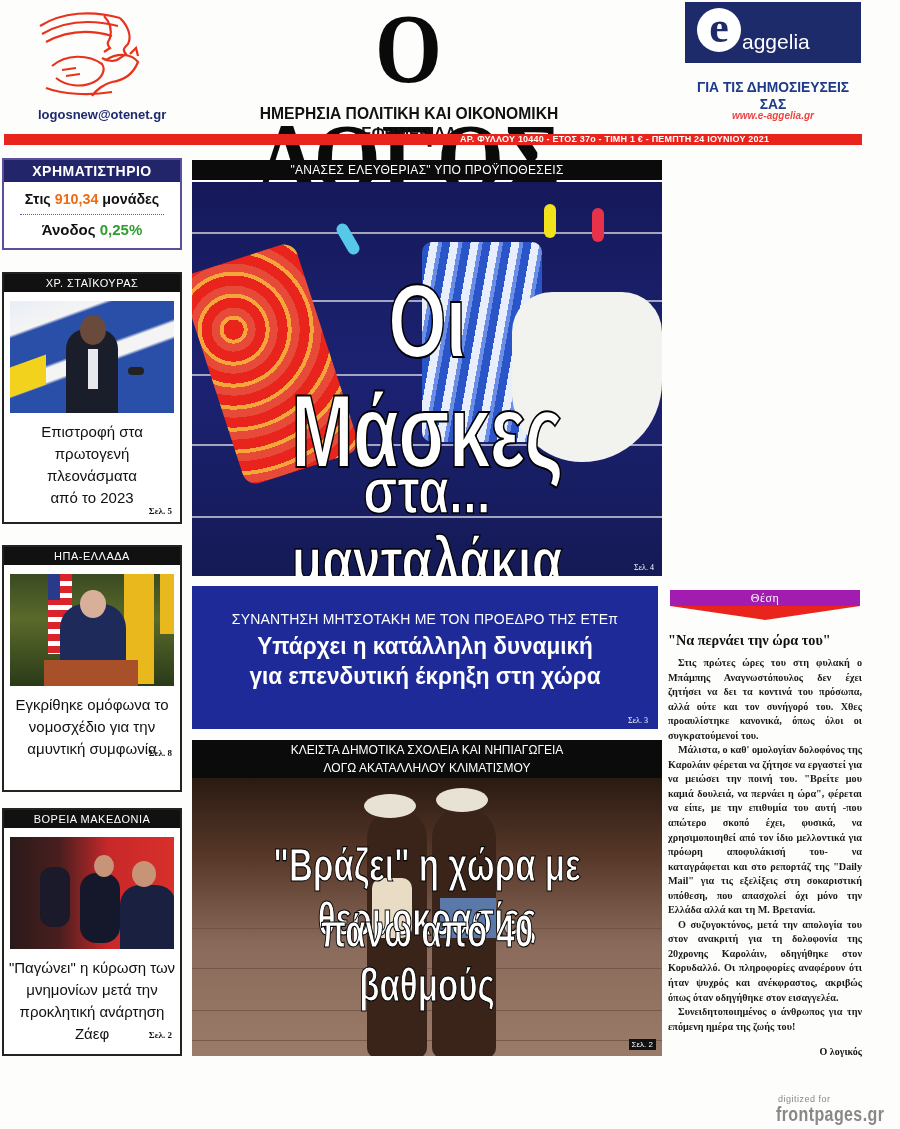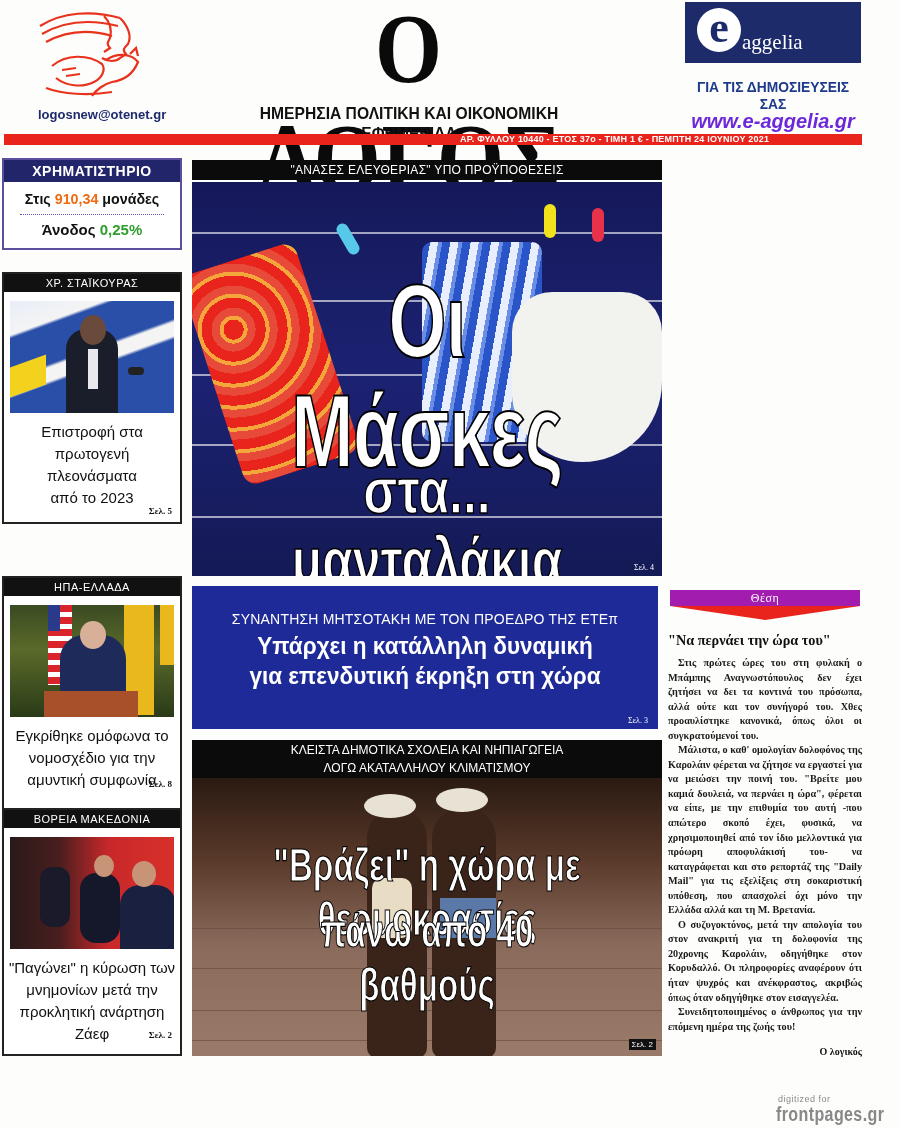--- a/index.html
+++ b/index.html
@@ -6,39 +6,39 @@
   body { width: 900px; height: 1129px; background: #fdfdfb; font-family: "Liberation Sans", sans-serif; position: relative; overflow: hidden; color: #111; }
   .abs { position: absolute; }
 
   
   .logo-art { left: 32px; top: 8px; width: 120px; height: 92px; }
   .email { left: 38px; top: 107px; font-size: 13px; font-weight: bold; color: #1e2a6e; }
   .title { left: 196px; top: -6px; width: 426px; text-align: center; font-family: "Liberation Serif", serif; font-weight: bold; font-size: 100px; letter-spacing: 1px; transform: scaleX(0.86); transform-origin: center top; line-height: 110px; color: #0a0a0a; }
   .subtitle { left: 196px; top: 104px; width: 426px; text-align: center; font-size: 17px; font-weight: bold; transform: scaleX(0.92); color: #111; }
   .eagg-box { left: 685px; top: 2px; width: 176px; height: 61px; background: #1d2b6b; }
   .eagg-e { left: 697px; top: 8px; width: 44px; height: 44px; border-radius: 50%; background: #fff; color: #1d2b6b; font-family: "Liberation Serif", serif; font-weight: bold; font-size: 44px; line-height: 40px; text-align: center; }
-  .eagg-txt { left: 742px; top: 30px; color: #fff; font-family: Liberation Serif, serif; font-size: 21px; }
+  .eagg-txt { left: 742px; top: 30px; color: #fff; font-family: Liberation Sans, sans-serif; font-size: 21px; }
   .eagg-slogan { left: 685px; top: 78px; width: 176px; text-align: center; font-weight: bold; font-size: 15px; color: #1e3a8a; transform: scaleX(0.92); }
-  .eagg-url { left: 685px; top: 110px; width: 176px; text-align: center; font-style: italic; font-weight: bold; font-size: 20px; color: #6d28d9; }
+  .eagg-url { left: 685px; top: 110px; width: 176px; text-align: center; font-style: italic; font-weight: bold; font-size: 10px; color: #ef4444; }
   .redbar { left: 4px; top: 134px; width: 858px; height: 11px; background: #e8241c; }
   .issue { left: 460px; top: 134px; font-size: 9px; font-weight: bold; color: #fff; line-height: 11px; letter-spacing: 0.2px; }
 
   
   .box { border: 2px solid #222; background: #fff; }
   .box-head { background: #111; color: #fff; text-align: center; font-size: 11px; letter-spacing: 0.5px; height: 18px; line-height: 18px; }
   .stock { left: 2px; top: 158px; width: 180px; height: 92px; border: 2px solid #5a4f9c; background: #fff; }
   .stock-head { height: 22px; background: #22256a; color: #fff; text-align: center; font-weight: bold; font-size: 14px; line-height: 22px; letter-spacing: 0.5px; }
   .stock-line1 { text-align: center; font-weight: bold; font-size: 15px; margin-top: 8px; transform: scaleX(0.95); }
   .stock-divider { margin: 7px 16px 0; border-top: 1px dotted #6b4fb8; }
   .stock-line2 { text-align: center; font-weight: bold; font-size: 15px; margin-top: 6px; }
   .orange { color: #f06a12; }
   .green { color: #2e9e2e; }
 
   .side1 { left: 2px; top: 272px; width: 180px; height: 252px; }
-  .side2 { left: 2px; top: 576px; width: 180px; height: 247px; }
+  .side2 { left: 2px; top: 545px; width: 180px; height: 247px; }
   .side3 { left: 2px; top: 808px; width: 180px; height: 248px; }
   .photo { margin: 9px 6px 0; height: 112px; position: relative; overflow: hidden; }
   .side-text { text-align: center; font-size: 15px; line-height: 22px; margin-top: 8px; color: #111; }
   .page-ref { position: absolute; right: 8px; font-size: 9px; font-weight: bold; font-family: "Liberation Serif", serif; }
 
   
   .hero-head { left: 192px; top: 160px; width: 470px; height: 20px; background: #0b0b0b; color: #fff; text-align: center; font-size: 12px; line-height: 20px; letter-spacing: 0.3px; }
   .hero { left: 192px; top: 182px; width: 470px; height: 394px; background: linear-gradient(180deg,#15195a 0%,#1c2272 50%,#141a55 100%); overflow: hidden; }
   .line { position: absolute; left: 0; width: 100%; height: 2px; background: #c8c8d8; opacity: .8; }
   .mask-red { position: absolute; left: 18px; top: 72px; width: 120px; height: 220px; background: repeating-radial-gradient(circle at 30% 30%, #e8241c 0 10px, #f4a63a 10px 14px, #e84a3a 14px 22px); transform: rotate(-18deg); border-radius: 14px; }

